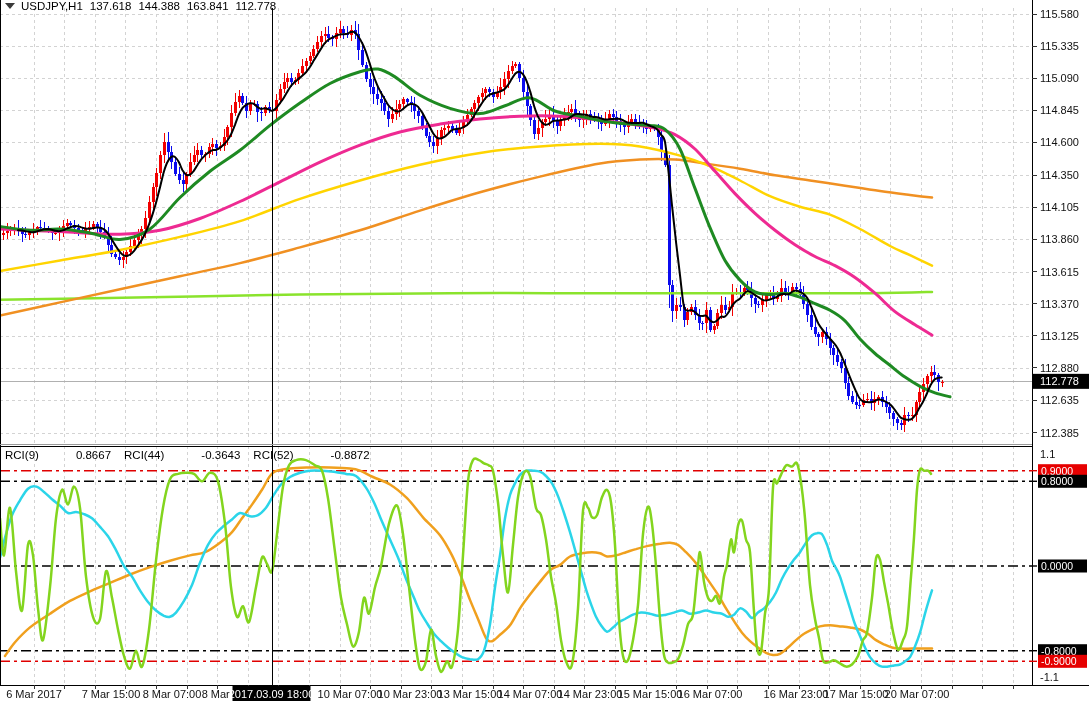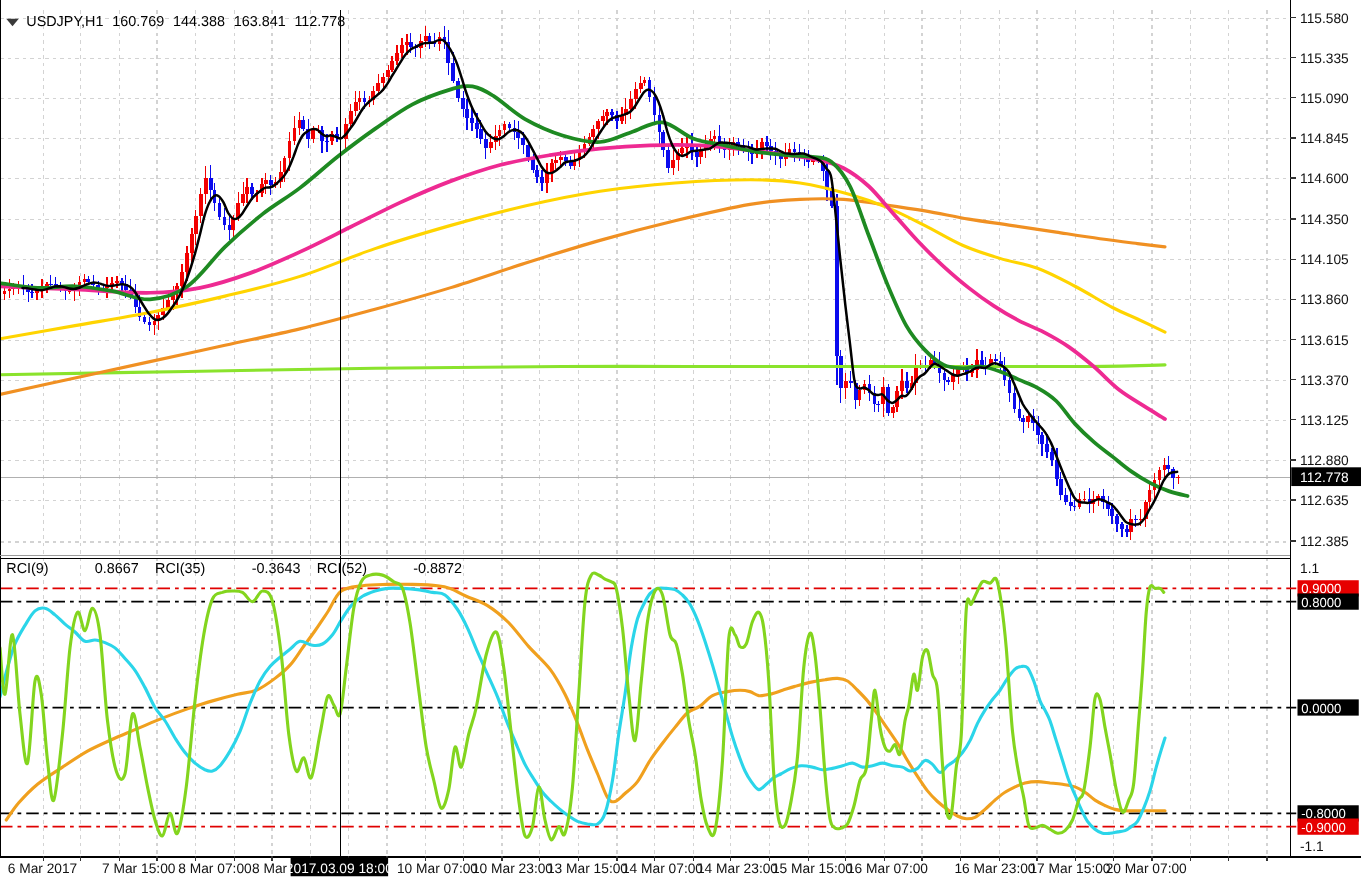--- a/index.html
+++ b/index.html
@@ -2,21 +2,21 @@
 <html><head>
 <meta charset="utf-8">
 <style>
   html,body{margin:0;padding:0;background:#888;}
   .window{
     position:relative;width:1089px;height:704px;background:#fff;
     font-family:"Liberation Sans", sans-serif;overflow:hidden;
   }
   svg text{font-family:"Liberation Sans", sans-serif;}
   .title-row{
-    position:absolute;left:5px;top:12px;z-index:5;display:flex;align-items:center;
+    position:absolute;left:5px;top:0;z-index:5;display:flex;align-items:center;
     font-size:11.5px;color:#000;white-space:pre;
   }
   .title-row .tri{
     width:0;height:0;border-left:5px solid transparent;border-right:5px solid transparent;
     border-top:6px solid #3a3a3a;margin-right:6px;display:inline-block;
   }
   .title-row span.v{margin-right:7px;}
   .rci-row{
     position:absolute;left:5px;top:449px;z-index:5;display:flex;align-items:flex-start;
     font-size:11.5px;color:#000;white-space:pre;
@@ -731,27 +731,27 @@
     </svg>
 
   <div class="hotspot" style="left:0;top:8px;width:1032px;height:435px"></div>
   <div class="hotspot" style="left:0;top:447px;width:1032px;height:238px"></div>
   <div class="hotspot" style="left:1032px;top:0;width:57px;height:685px"></div>
   <div class="hotspot" style="left:0;top:685px;width:1089px;height:19px"></div>
 
   <div class="title-row">
     <span class="tri"></span>
     <span class="v">USDJPY,H1</span>
-    <span class="v">160.769</span>
+    <span class="v">137.618</span>
     <span class="v">144.388</span>
     <span class="v">163.841</span>
     <span class="v">112.778</span>
   </div>
 
   <div class="rci-row">
     <span class="nm">RCI(9)</span>
     <span class="vl">0.8667</span>
-    <span class="nm">RCI(35)</span>
+    <span class="nm">RCI(44)</span>
     <span class="vl">-0.3643</span>
     <span class="nm">RCI(52)</span>
     <span class="vl">-0.8872</span>
   </div>
 </div>
 
 </body></html>

